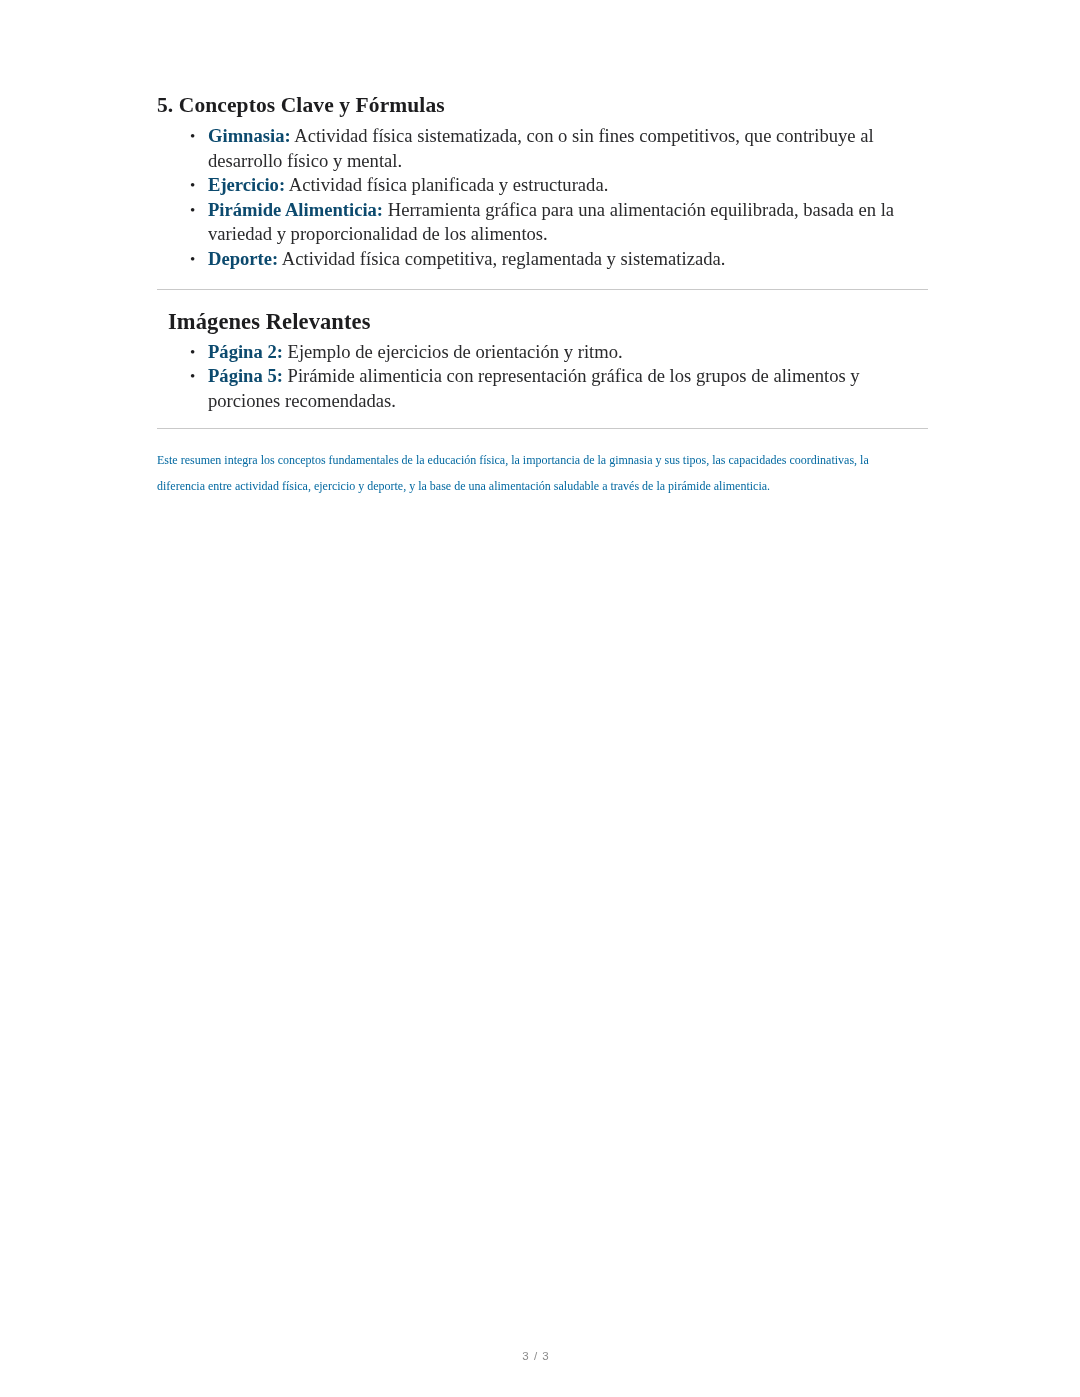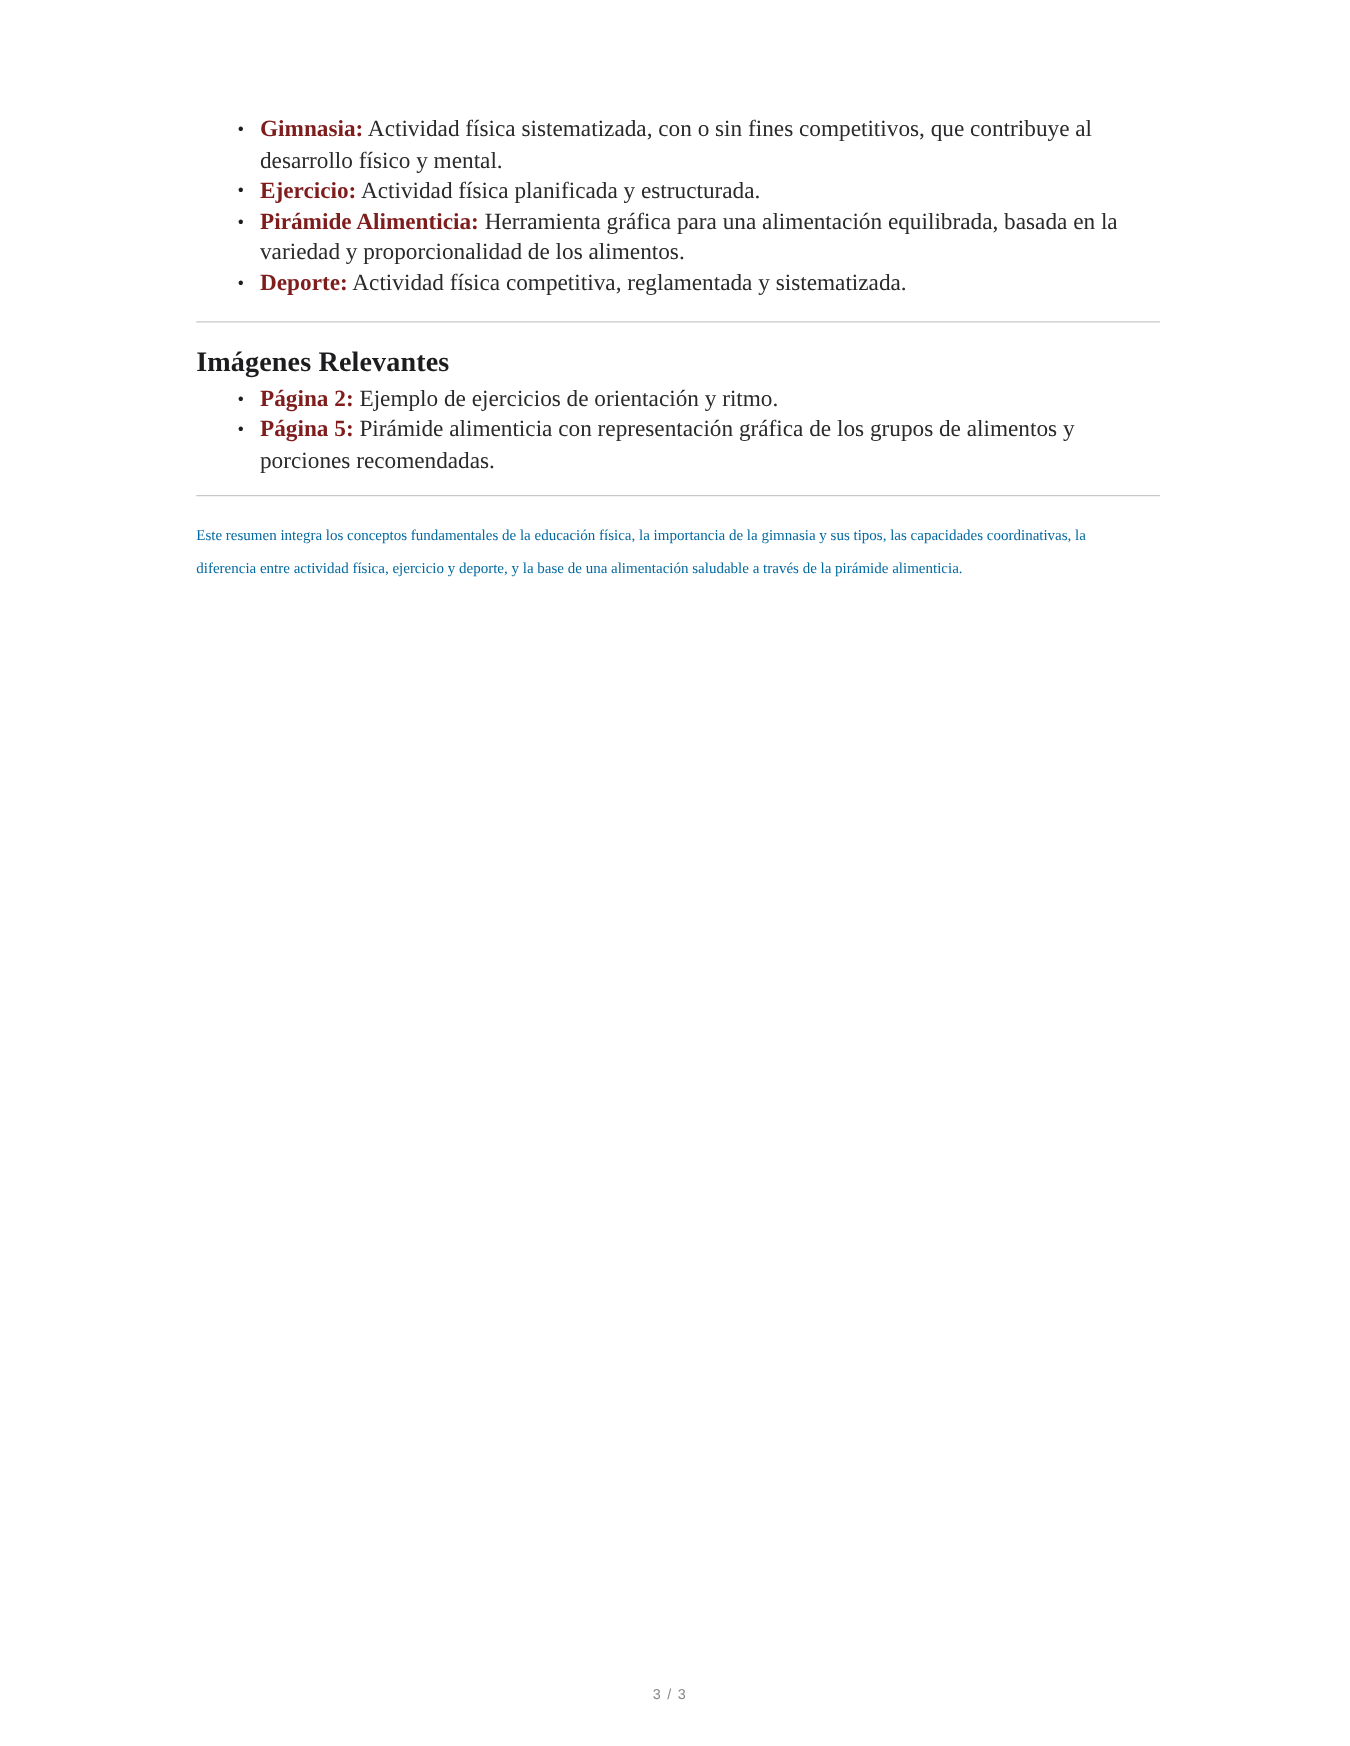--- a/index.html
+++ b/index.html
@@ -38,21 +38,21 @@
     font-weight: bold;
     font-size: 21.5px;
     line-height: 26px;
     color: #1d1d1f;
     margin: 0 0 6px 0;
     letter-spacing: 0.1px;
   }
   h2.section-heading.second {
     font-size: 22.5px;
     line-height: 27px;
-    margin: 0 0 5px 0;
+    margin: 0 0 5px 11px;
   }
 
   
   ul.doc-list {
     list-style: none;
     margin: 0;
     padding: 0;
   }
   ul.doc-list li {
     position: relative;
@@ -67,21 +67,21 @@
     content: "\2022";
     position: absolute;
     left: 33px;
     top: 0;
     font-size: 15px;
     line-height: 24.6px;
     color: #1d1d1f;
   }
   ul.doc-list li .lead {
     font-weight: bold;
-    color: #7f1d1d;
+    color: #0c4a6e;
   }
 
   
   .rule {
     width: 771px;
     height: 1px;
     background: #c9c9c9;
     border: 0;
     margin: 0;
   }
@@ -111,20 +111,21 @@
   }
 </style>
 </head>
 <body>
 
 <div class="page">
 
   <div class="content">
 
     <div>
+      <h2 class="section-heading">5. Conceptos Clave y Fórmulas</h2>
 
       <ul class="doc-list">
         <li>
           <span class="lead">Gimnasia:</span><span> Actividad física sistematizada, con o sin fines competitivos, que contribuye al desarrollo físico y mental.</span>
         </li>
         <li>
           <span class="lead">Ejercicio:</span><span> Actividad física planificada y estructurada.</span>
         </li>
         <li>
           <span class="lead">Pirámide Alimenticia:</span><span> Herramienta gráfica para una alimentación equilibrada, basada en la variedad y proporcionalidad de los alimentos.</span>

